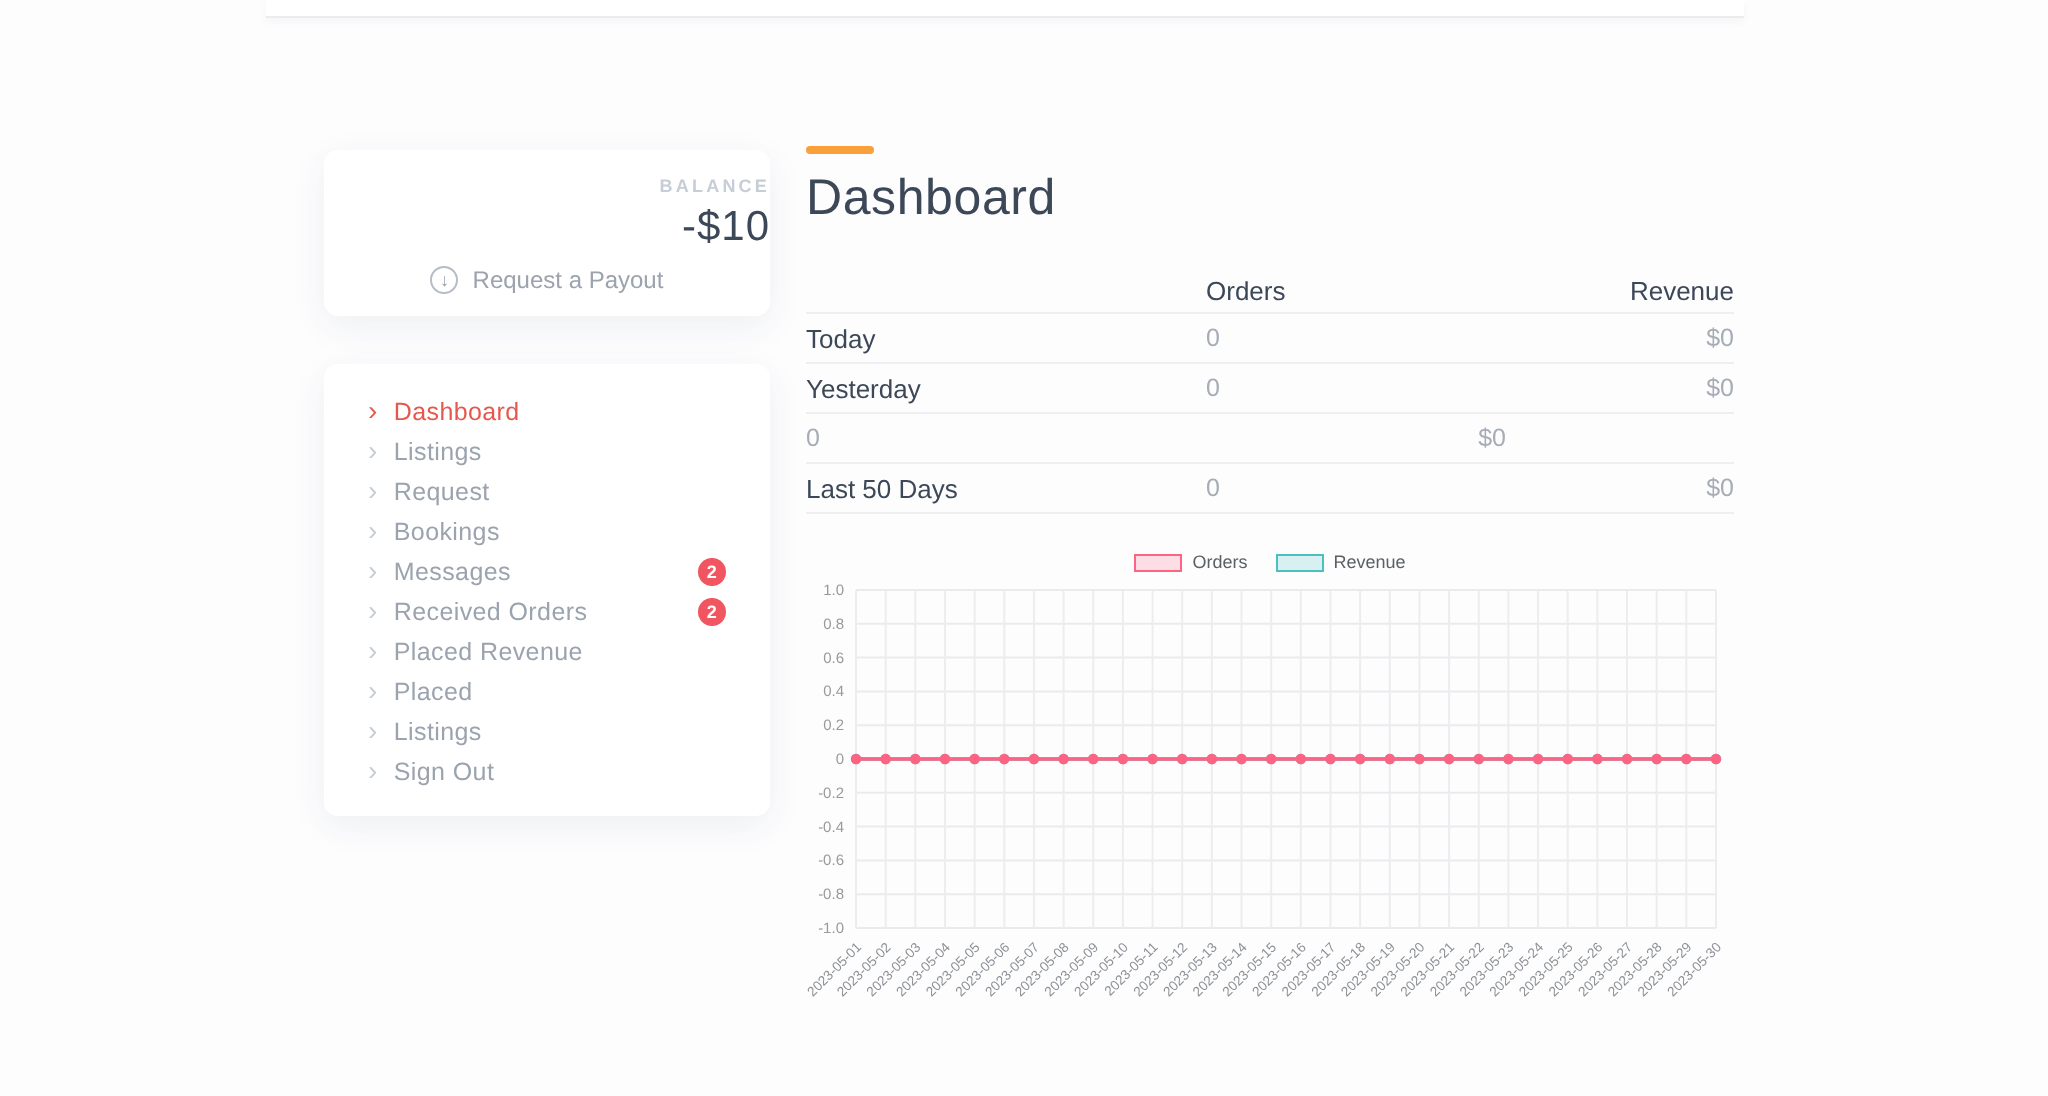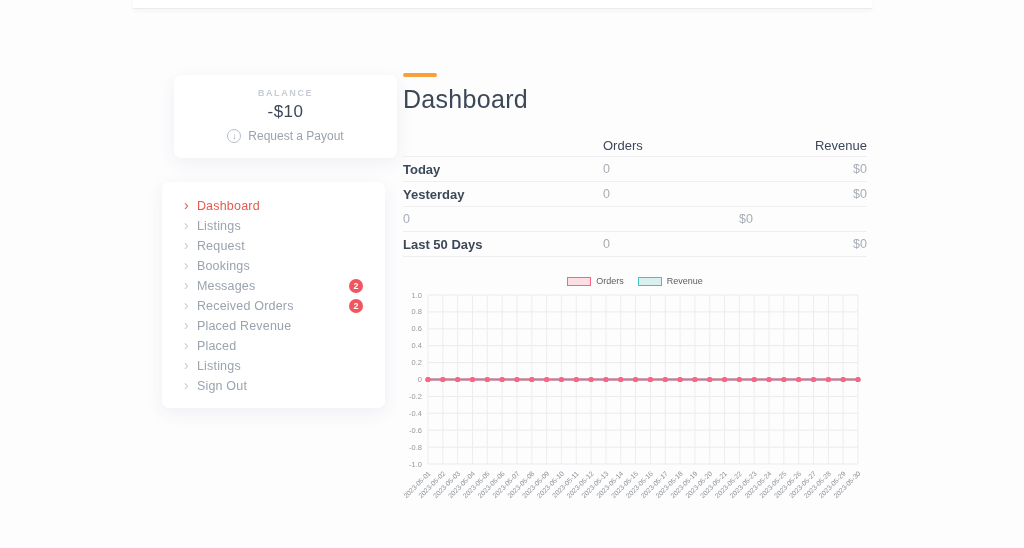--- a/index.html
+++ b/index.html
@@ -15,23 +15,23 @@
   .top-edge {
     position:absolute; left:133px; top:0; width:739px; height:9px;
     background:#fff; border-bottom:1px solid #ececee;
     box-shadow:0 2px 4px rgba(30,40,60,0.04);
   }
   
   .card {
     position:absolute; background:#fff; border-radius:7px;
     box-shadow:0 5px 18px rgba(40,50,80,0.07);
   }
-  .balance-card { left:174px; top:75px; width:223px; height:83px; text-align:center; padding-top:13px; }
+  .balance-card { left:162px; top:75px; width:223px; height:83px; text-align:right; padding-top:13px; }
   .balance-label { font-size:9px; letter-spacing:1.6px; color:#c7cdd6; font-weight:bold; }
-  .balance-value { font-size:17px; color:#3c4858; margin-top:4px; font-weight:500; letter-spacing:0.5px; }
+  .balance-value { font-size:21px; color:#3c4858; margin-top:4px; font-weight:500; letter-spacing:0.5px; }
   .payout-link {
     margin-top:7px; font-size:12px; color:#9aa3ae;
     display:flex; align-items:center; justify-content:center; gap:7px; cursor:pointer;
   }
   .payout-icon {
     width:14px; height:14px; border:1px solid #b6bdc7; border-radius:50%;
     display:inline-flex; align-items:center; justify-content:center;
     font-size:9px; color:#9aa3ae; line-height:1;
   }
   .nav-card { left:162px; top:182px; width:223px; height:226px; padding:14px 22px 12px 22px; }
@@ -52,21 +52,21 @@
   .page-title { margin-top:8px; font-size:25px; font-weight:500; color:#3c4858; letter-spacing:0.3px; }
   
   .stats-table { margin-top:21px; width:464px; }
   .t-row {
     display:grid; grid-template-columns:200px 150px 1fr; align-items:center;
     height:25px; border-bottom:1px solid #efeff1;
   }
   .t-row.header { height:22px; }
   .t-col-head { font-size:13px; font-weight:500; color:#3c4858; }
   .t-col-head.right, .t-val.right { text-align:right; }
-  .t-label { font-size:13px; font-weight:700; color:#3c4858; }
+  .t-label { font-size:13px; font-weight:400; color:#3c4858; }
   .t-val { font-size:12.5px; color:#a6adb6; }
   
   .chart-wrap { position:relative; margin-top:17px; width:464px; height:252px; }
   .chart-legend {
     position:absolute; top:2px; left:0; width:100%;
     display:flex; justify-content:center; gap:14px; z-index:2;
   }
   .legend-item { display:flex; align-items:center; gap:5px; font-size:9px; color:#5a6066; cursor:pointer; }
   .legend-swatch { width:24px; height:9px; border:1.5px solid; }
   svg text { font-family:"Liberation Sans", sans-serif; }

